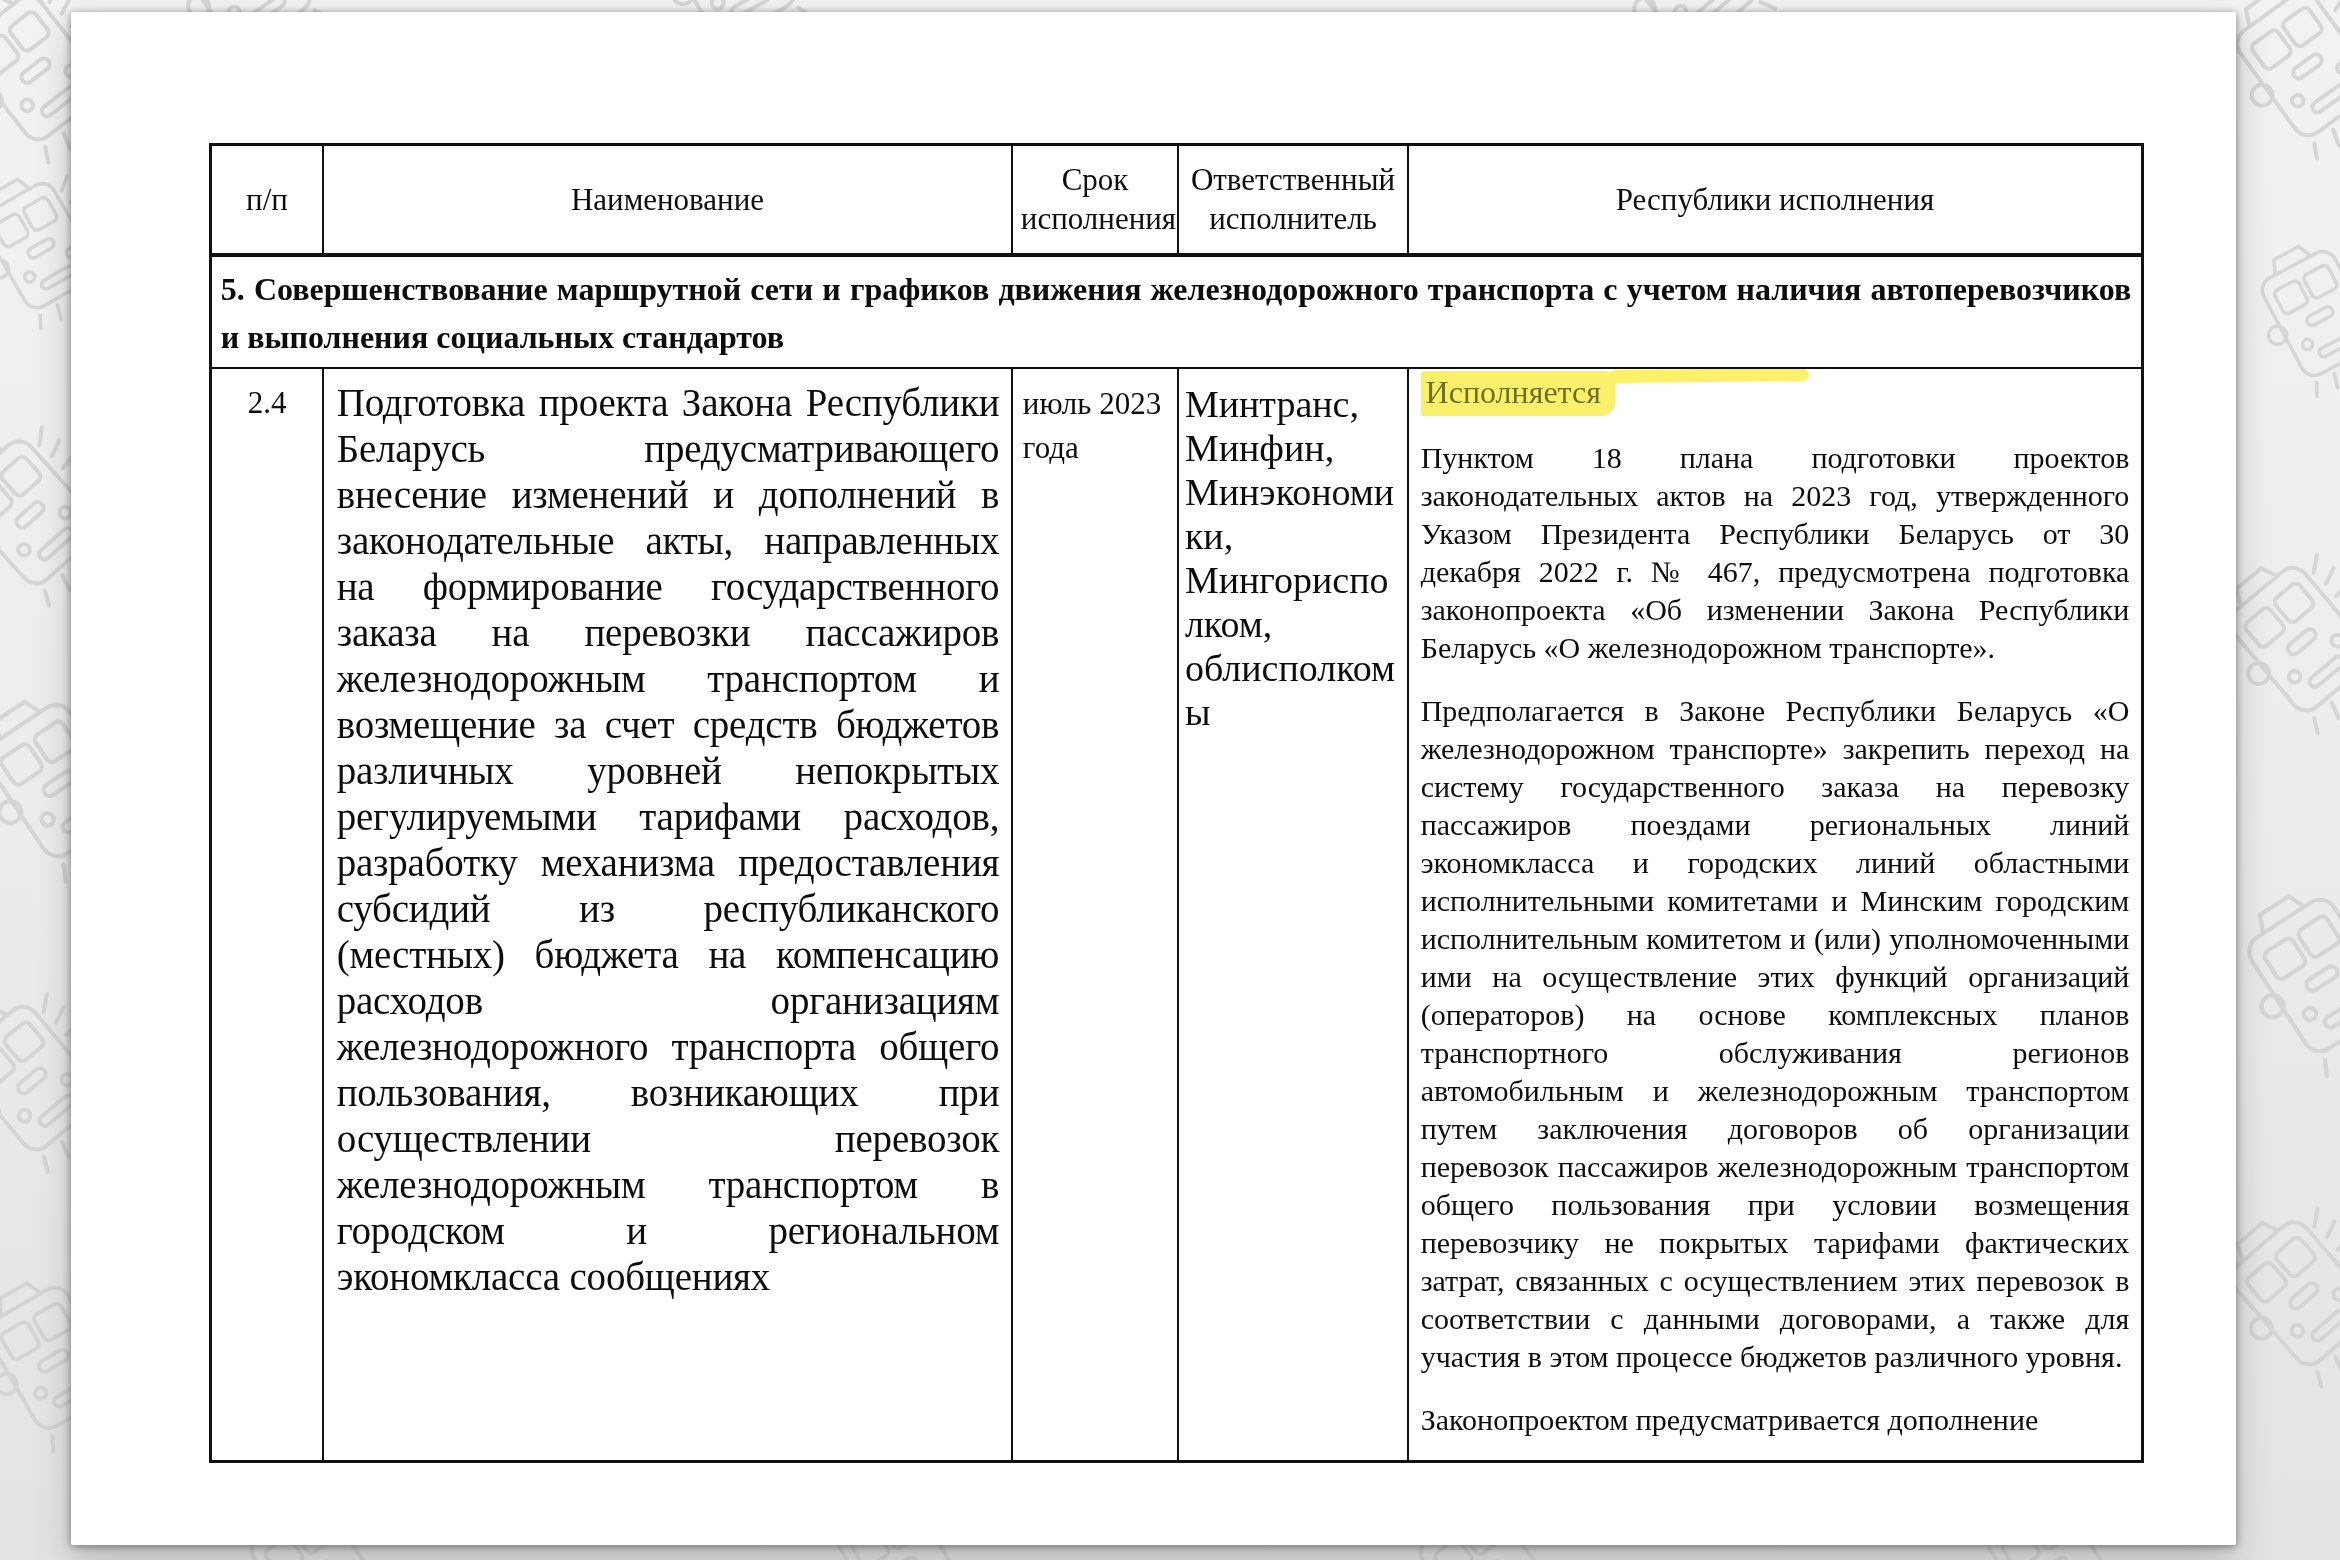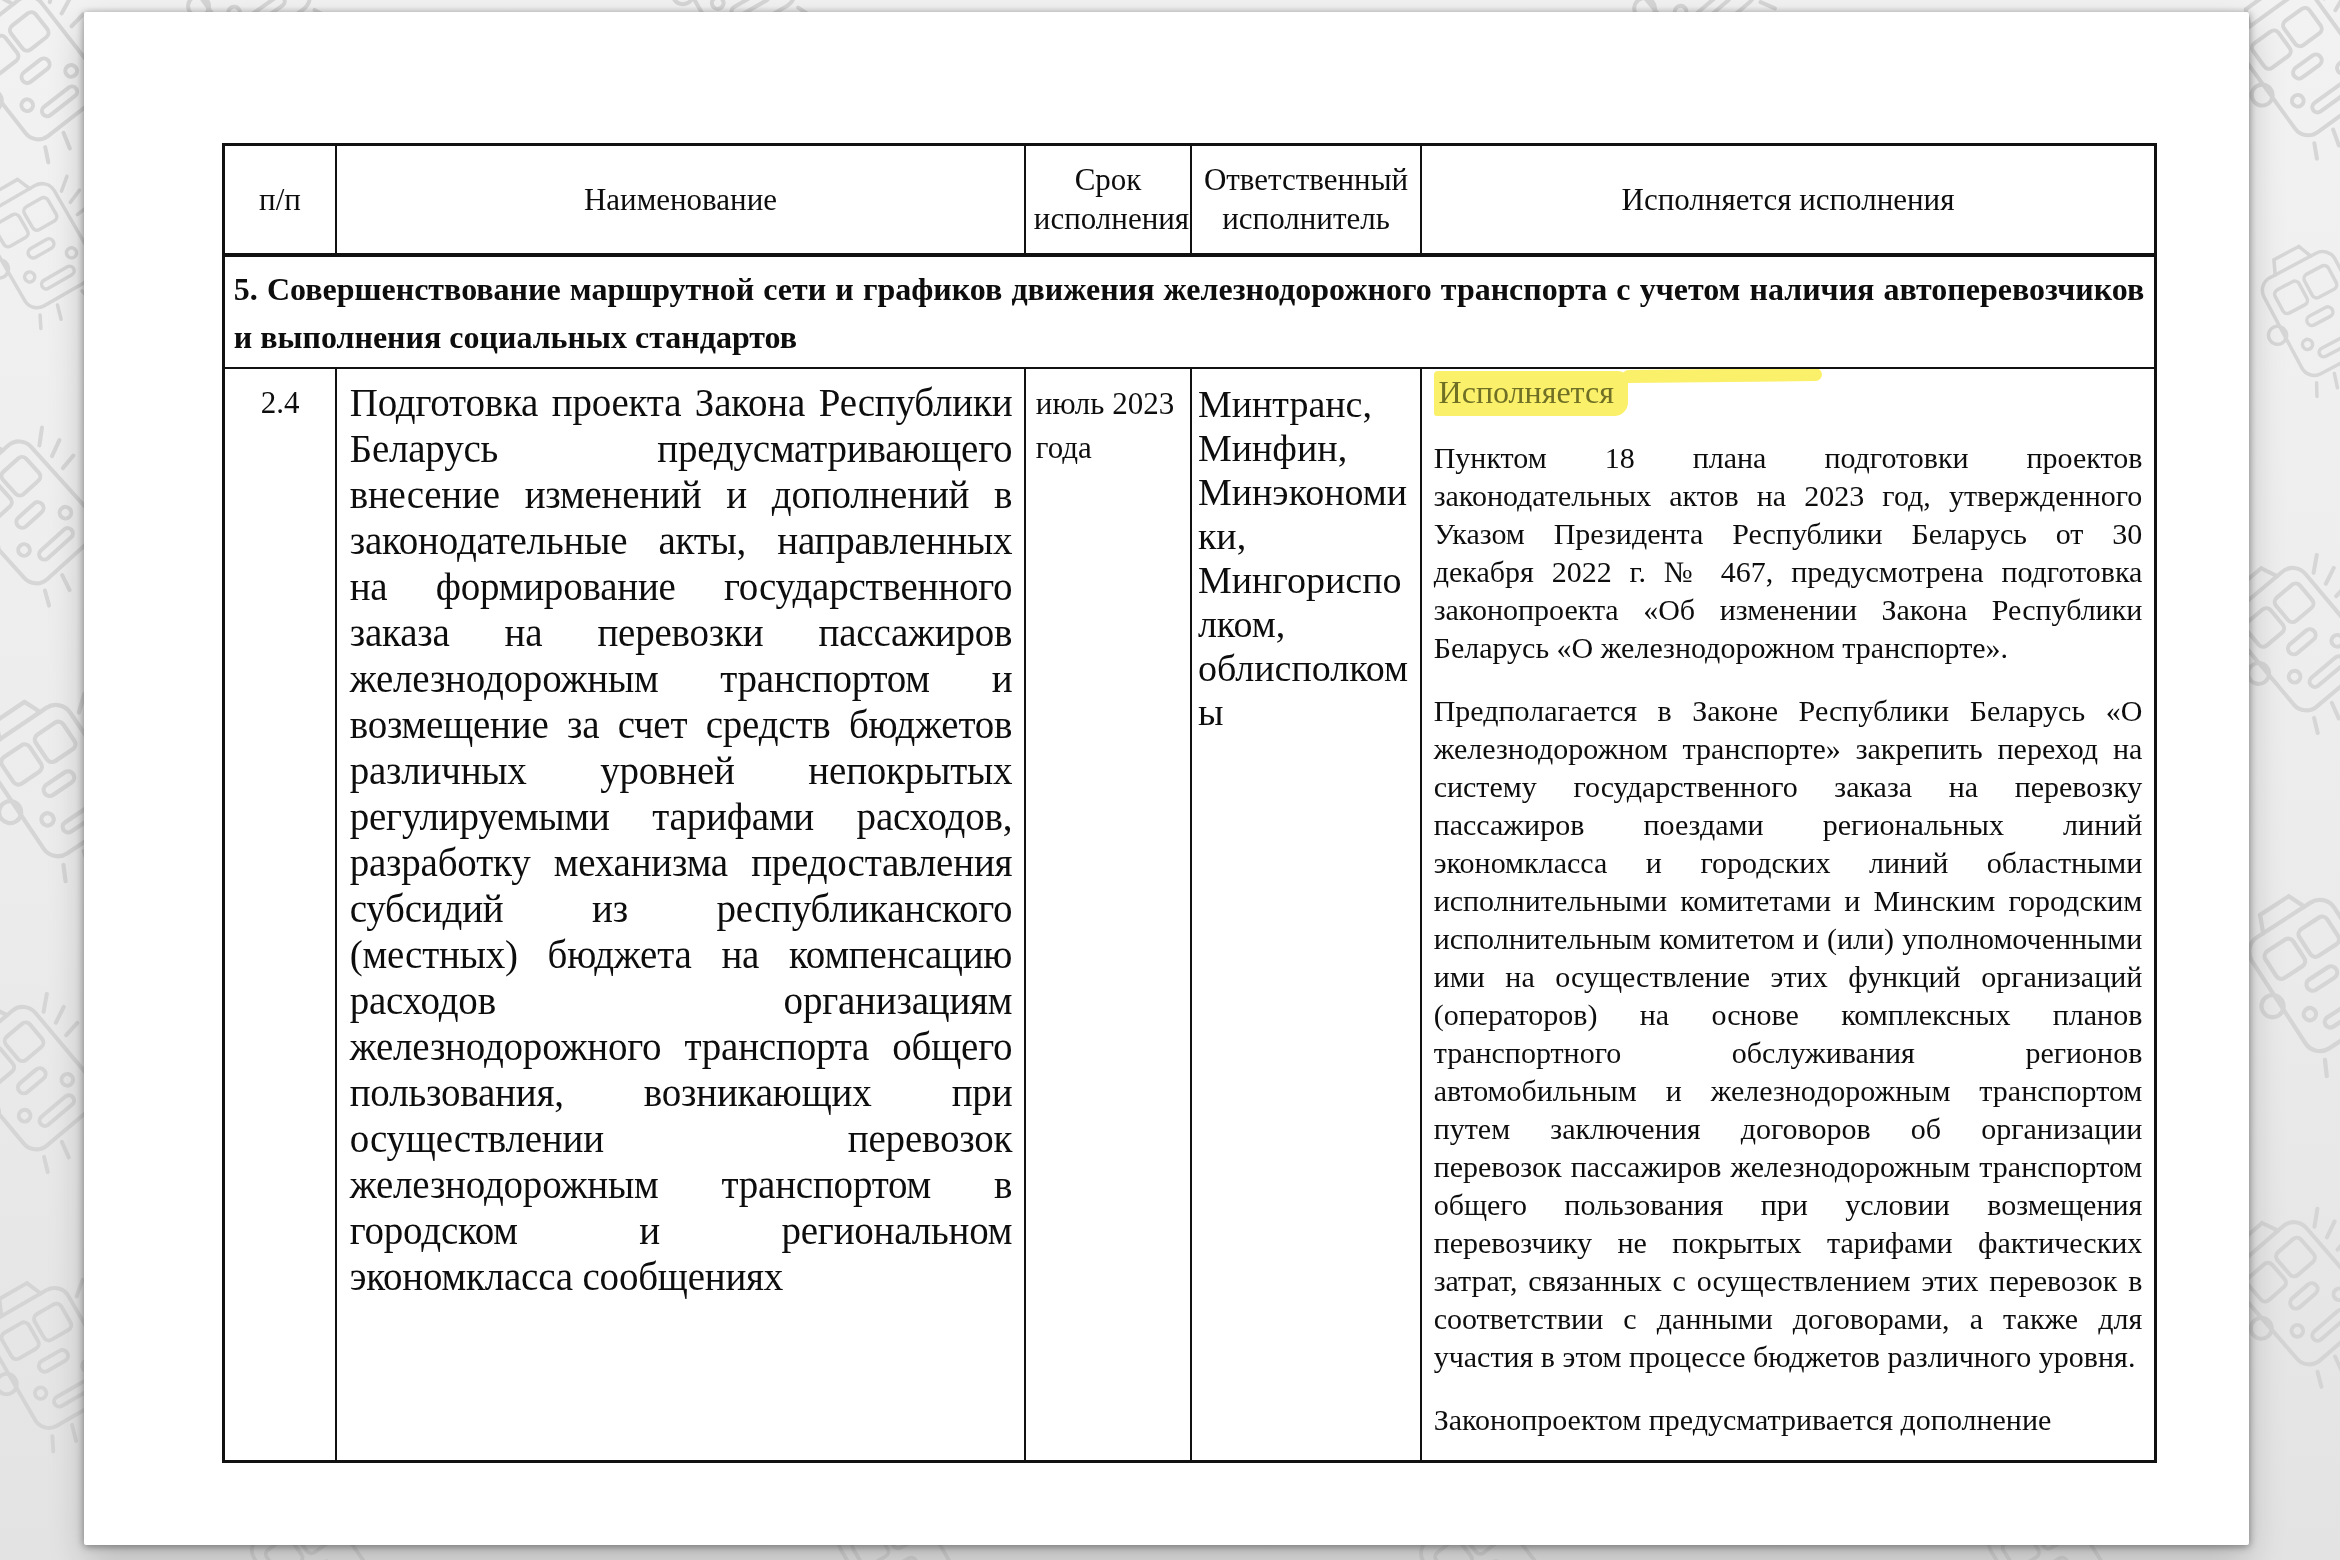--- a/index.html
+++ b/index.html
@@ -10,21 +10,21 @@
   }
   .stage{
     position:relative;width:2341px;height:1560px;
     background:linear-gradient(180deg,#f2f2f2 0%,#ececec 55%,#e3e3e3 100%);
     overflow:hidden;
   }
   
   .doodle{position:absolute;z-index:0;opacity:.85;}
   
   .paper{
-    position:absolute;left:84px;top:11.7px;width:2165px;height:1533px;
+    position:absolute;left:71px;top:11.7px;width:2165px;height:1533px;
     background:#ffffff;z-index:1;border-radius:2px;
     box-shadow:0 2.9px 7.8px rgba(0,0,0,.22), 0 15.6px 37px rgba(0,0,0,.20), -2.9px 0 7.8px rgba(0,0,0,.10), 2.9px 0 7.8px rgba(0,0,0,.10);
   }
   
   .table-clip{
     position:absolute;left:138px;top:131px;width:1935px;height:1320px;
     border:3.9px solid #111;box-sizing:border-box;overflow:hidden;background:#fff;
   }
   table.doc{
     border-collapse:collapse;table-layout:fixed;width:100%;
@@ -169,21 +169,21 @@
             <col class="c-term">
             <col class="c-exec">
             <col>
         </colgroup>
         <tbody>
             <tr>
           <th class="h"><span>п/п</span></th>
           <th class="h"><span>Наименование</span></th>
           <th class="h"><span>Срок исполнения</span></th>
           <th class="h"><span>Ответственный исполнитель</span></th>
-          <th class="h"><span>Исполняется исполнения</span></th>
+          <th class="h"><span>Республики исполнения</span></th>
         </tr>
         <tr>
           <td class="section" colspan="5">5. Совершенствование маршрутной сети и графиков движения железнодорожного транспорта с учетом наличия автоперевозчиков и выполнения социальных стандартов</td>
         </tr>
         <tr class="data">
           <td class="cell num">2.4</td>
           <td class="cell name">Подготовка проекта Закона Республики Беларусь предусматривающего внесение изменений и дополнений в законодательные акты, направленных на формирование государственного заказа на перевозки пассажиров железнодорожным транспортом и возмещение за счет средств бюджетов различных уровней непокрытых регулируемыми тарифами расходов, разработку механизма предоставления субсидий из республиканского (местных) бюджета на компенсацию расходов организациям железнодорожного транспорта общего пользования, возникающих при осуществлении перевозок железнодорожным транспортом в городском и региональном экономкласса сообщениях</td>
           <td class="cell term">июль 2023 года</td>
           <td class="cell exec">
             <div>Минтранс,</div>

